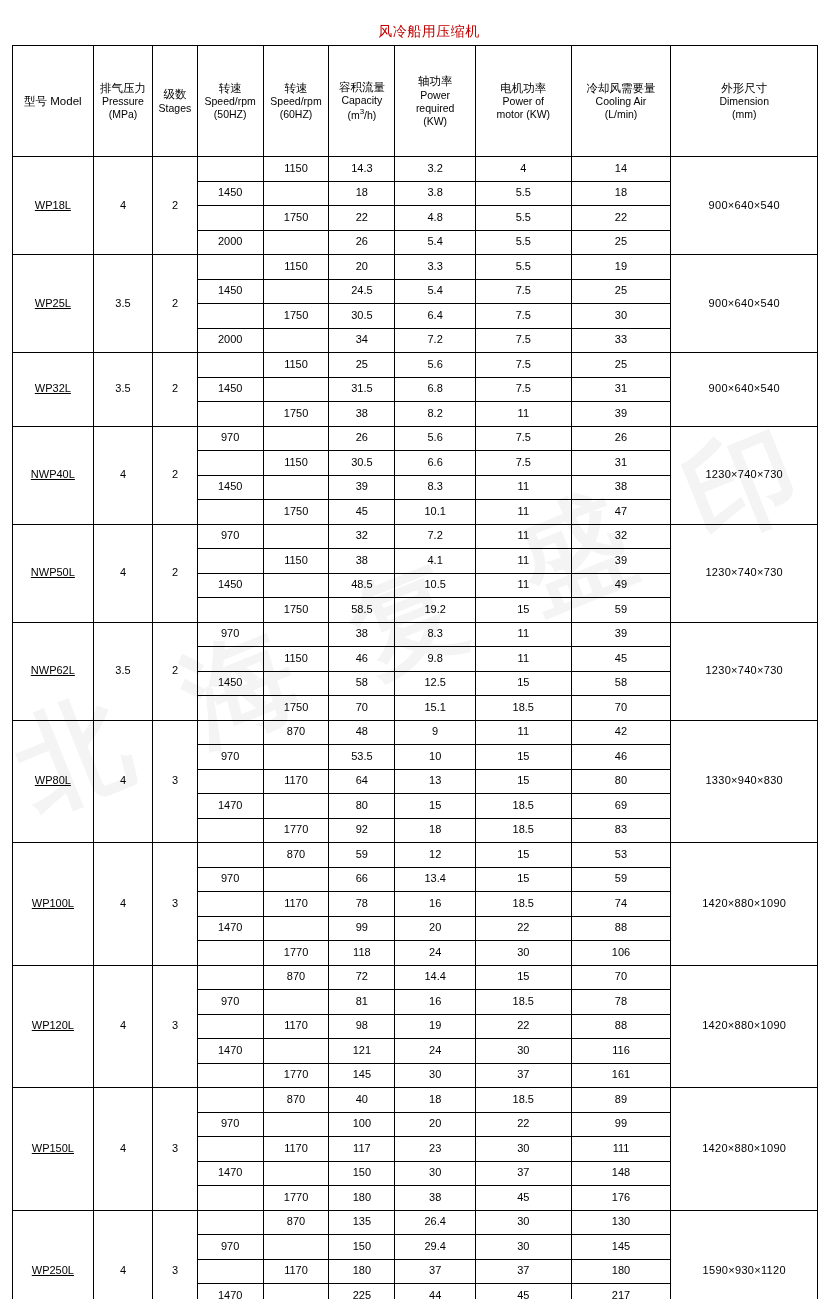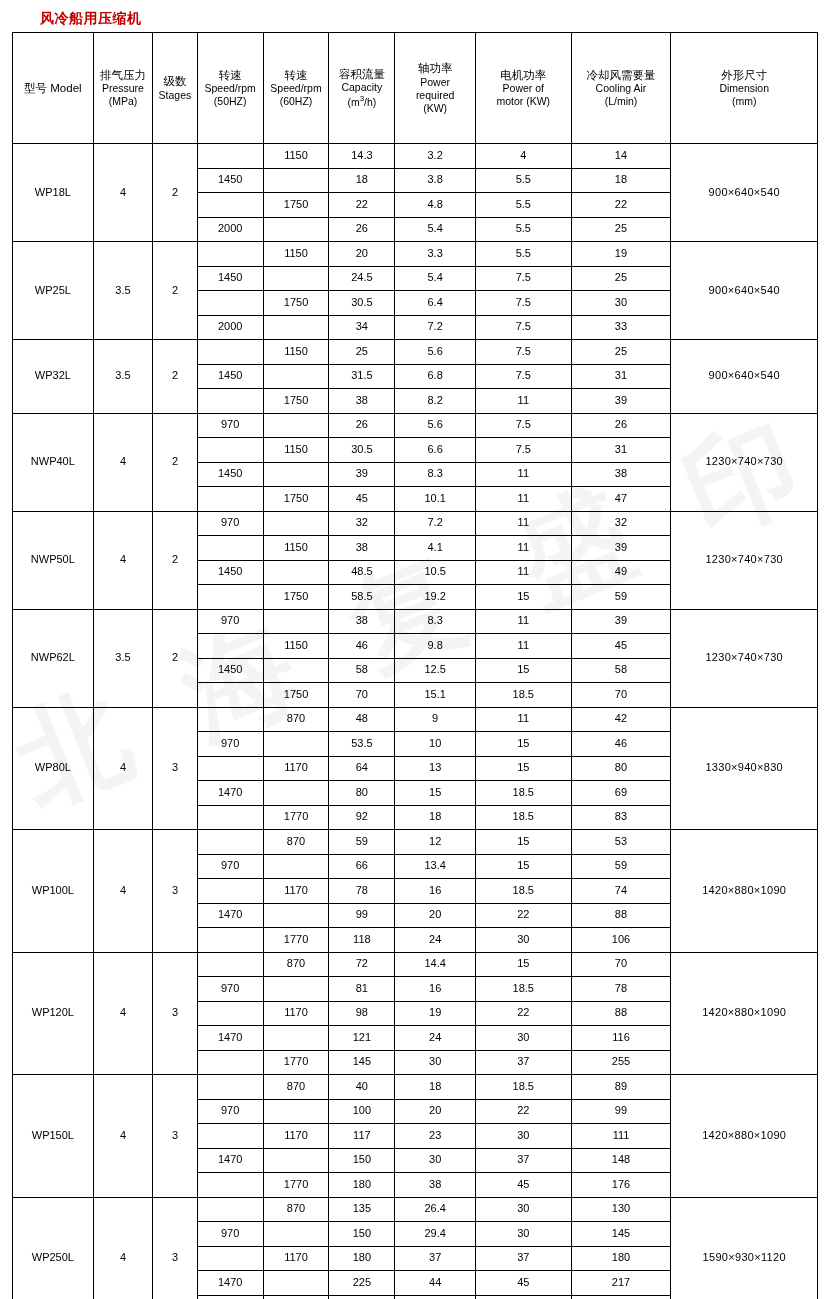--- a/index.html
+++ b/index.html
@@ -32,24 +32,25 @@
     letter-spacing: 16px;
     white-space: nowrap;
     pointer-events: none;
     z-index: 0;
     font-family: "DejaVu Sans", sans-serif;
   }
   .doc-title {
     position: relative;
     z-index: 2;
     color: #c00000;
-    font-weight: bold;
+    font-weight: normal;
     font-size: 14px;
-    margin: 2px 0 4px 28px;
+    margin: 15px 0 4px 28px;
     letter-spacing: 0.5px;
+    text-align: center;
   }
   table.spec {
     position: relative;
     z-index: 2;
     border-collapse: collapse;
     width: 806px;
     table-layout: fixed;
     background: transparent;
   }
   table.spec td, table.spec th {
@@ -64,20 +65,21 @@
   thead td {
     font-size: 11px;
     padding: 3px 2px;
     height: 108px;
   }
   .hdr-cn { display:block; font-size: 11.5px; }
   .hdr-en { display:block; font-size: 10.5px; }
   .hdr-sub { display:block; font-size: 10.5px; }
   td.model {
     font-size: 12px;
+    text-decoration: underline;
   }
   td.dim {
     font-size: 11.5px;
     letter-spacing: 0.3px;
   }
   .rowcell { height: 21.5px; }
   .blank { }
   sup { font-size: 8px; vertical-align: super; }
   col.c-model { width: 76px; }
   col.c-press { width: 56px; }
@@ -494,21 +496,21 @@
           <td class="rowcell">24</td>
           <td class="rowcell">30</td>
           <td class="rowcell">116</td>
         </tr>
         <tr>
           <td class="rowcell blank"></td>
           <td class="rowcell">1770</td>
           <td class="rowcell">145</td>
           <td class="rowcell">30</td>
           <td class="rowcell">37</td>
-          <td class="rowcell">255</td>
+          <td class="rowcell">161</td>
         </tr>
         <tr>
           <td class="model rowcell" rowspan="5">WP150L</td>
           <td rowspan="5">4</td>
           <td rowspan="5">3</td>
           <td class="rowcell blank"></td>
           <td class="rowcell">870</td>
           <td class="rowcell">40</td>
           <td class="rowcell">18</td>
           <td class="rowcell">18.5</td>

